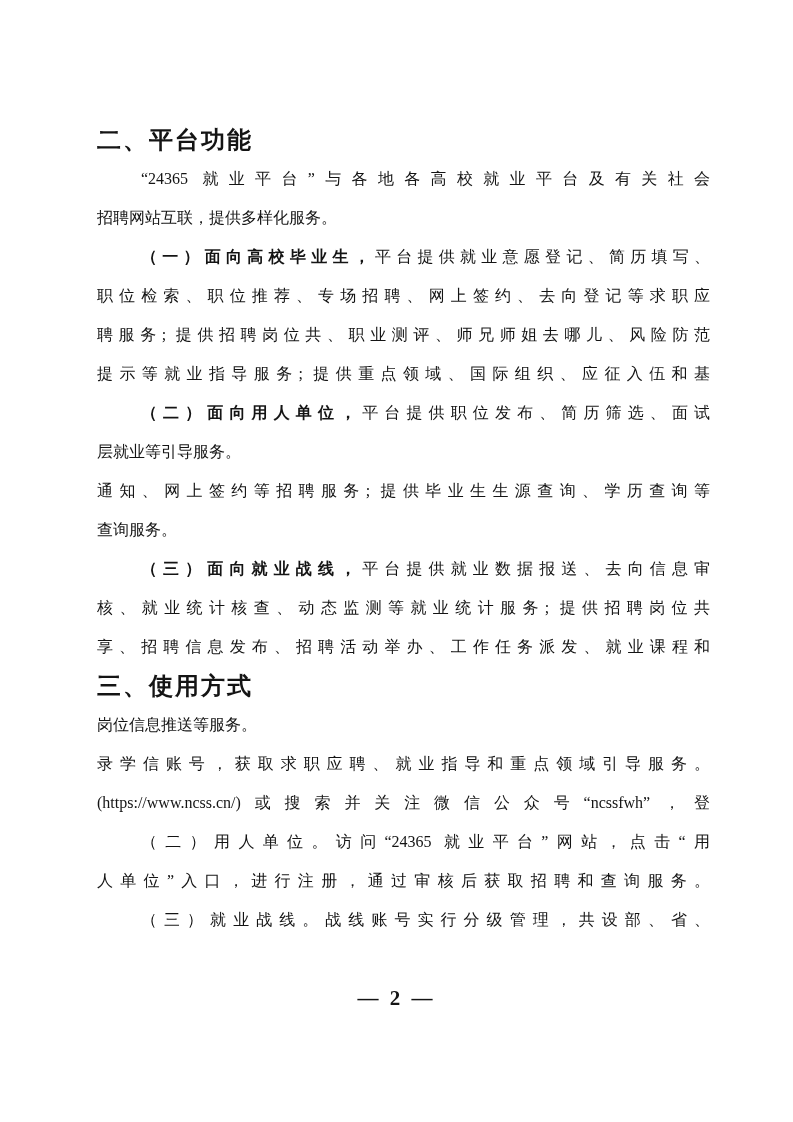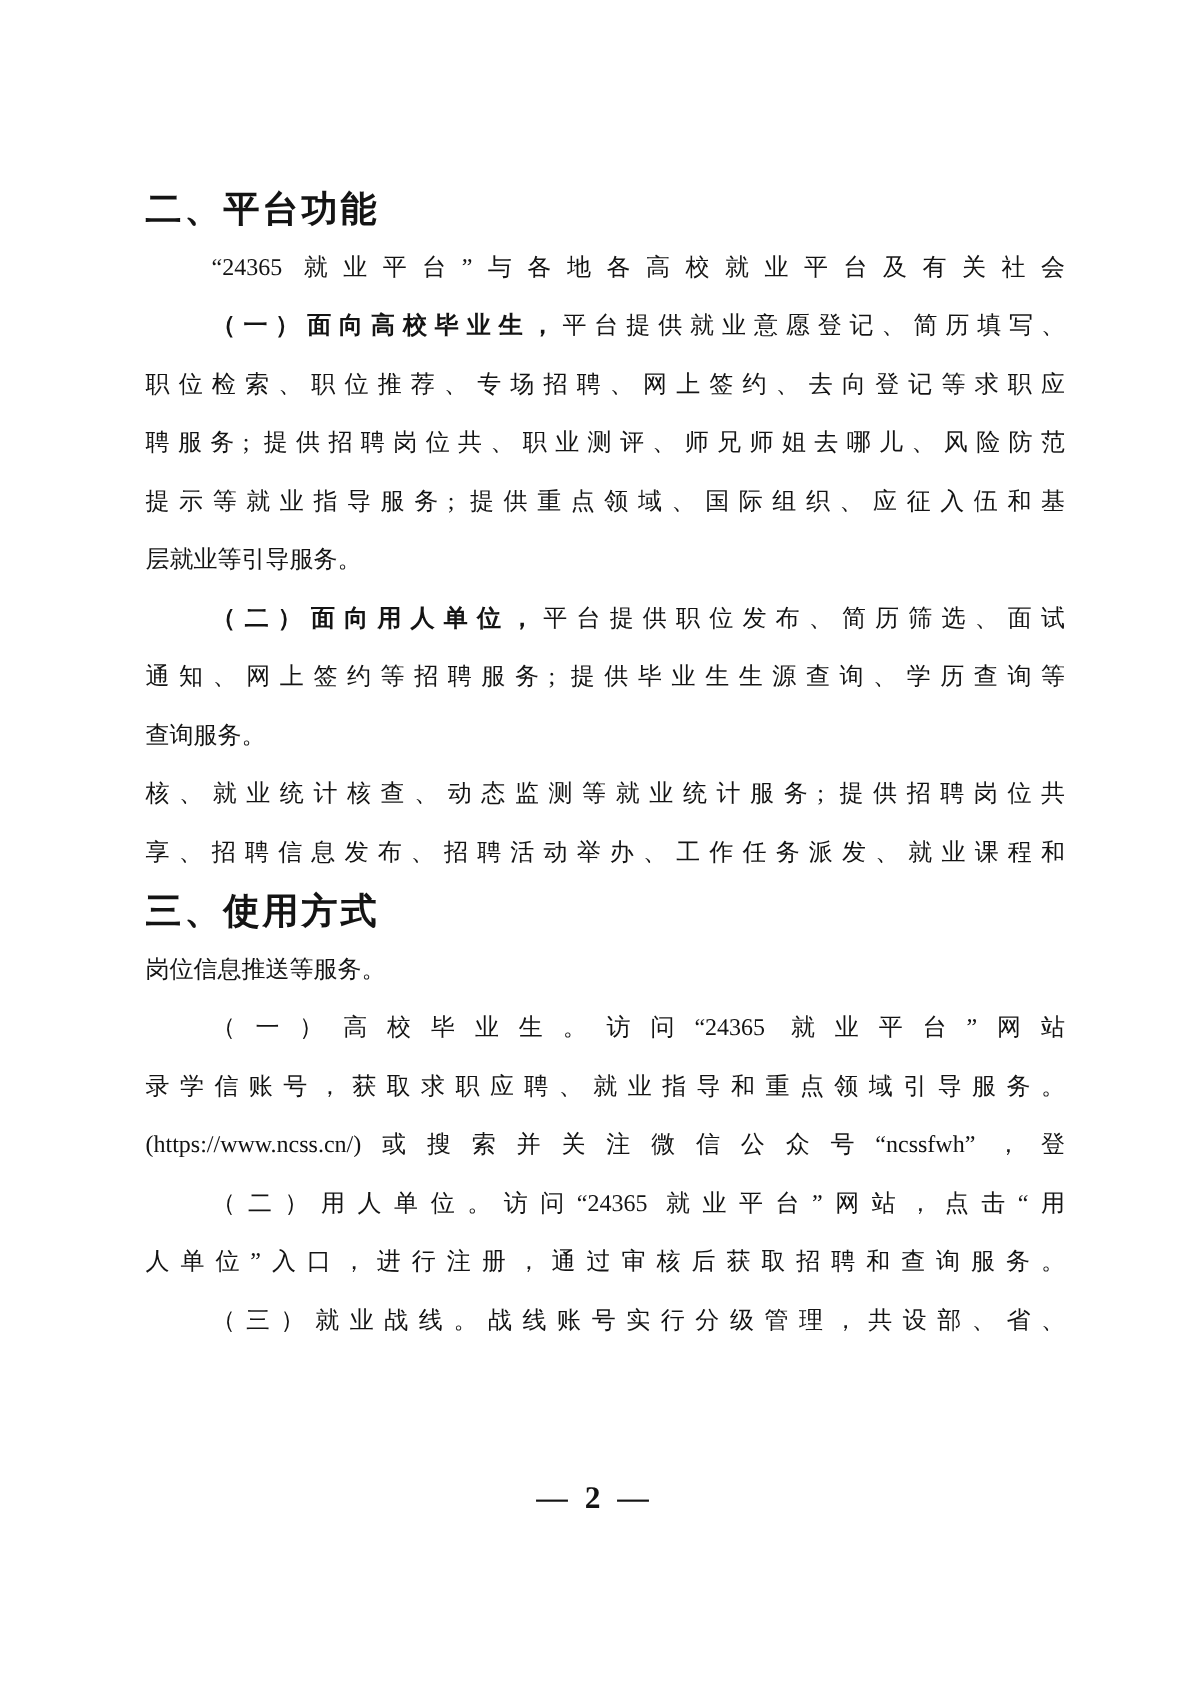--- a/index.html
+++ b/index.html
@@ -53,38 +53,39 @@
 </style>
 </head>
 <body>
 
 <div class="page">
   <div class="content">
 
     <div class="line h">二、平台功能</div>
 
     <div class="line j ind"><span>“24365 就业平台”与各地各高校就业平台及有关社会</span></div>
+    <div class="line"><span>招聘网站互联，提供多样化服务。</span></div>
 
     <div class="line j ind"><span class="b">（一）面向高校毕业生，</span><span>平台提供就业意愿登记、简历填写、</span></div>
     <div class="line j"><span>职位检索、职位推荐、专场招聘、网上签约、去向登记等求职应</span></div>
     <div class="line j"><span>聘服务; 提供招聘岗位共、职业测评、师兄师姐去哪儿、风险防范</span></div>
     <div class="line j"><span>提示等就业指导服务; 提供重点领域、国际组织、应征入伍和基</span></div>
+    <div class="line j ind"><span class="b">（二）面向用人单位，</span><span>平台提供职位发布、简历筛选、面试</span></div>
+
     <div class="line"><span>层就业等引导服务。</span></div>
-
-    <div class="line j ind"><span class="b">（二）面向用人单位，</span><span>平台提供职位发布、简历筛选、面试</span></div>
     <div class="line j"><span>通知、网上签约等招聘服务; 提供毕业生生源查询、学历查询等</span></div>
     <div class="line"><span>查询服务。</span></div>
 
+    <div class="line j ind"><span class="b">（三）面向就业战线，</span><span>平台提供就业数据报送、去向信息审</span></div>
     <div class="line j"><span>核、就业统计核查、动态监测等就业统计服务; 提供招聘岗位共</span></div>
     <div class="line j"><span>享、招聘信息发布、招聘活动举办、工作任务派发、就业课程和</span></div>
     <div class="line h">三、使用方式</div>
 
     <div class="line"><span>岗位信息推送等服务。</span></div>
 
-    <div class="line j ind"><span>（一）高校毕业生。访问“24365 就业平台”网站</span></div>
     <div class="line j"><span>录学信账号，获取求职应聘、就业指导和重点领域引导服务。</span></div>
     <div class="line j"><span>(https://www.ncss.cn/)或搜索并关注微信公众号“ncssfwh”，登</span></div>
 
     <div class="line j ind"><span>（二）用人单位。访问“24365 就业平台”网站，点击“用</span></div>
     <div class="line j"><span>人单位”入口，进行注册，通过审核后获取招聘和查询服务。</span></div>
 
     <div class="line j ind"><span>（三）就业战线。战线账号实行分级管理，共设部、省、</span></div>
 
   </div>
 

